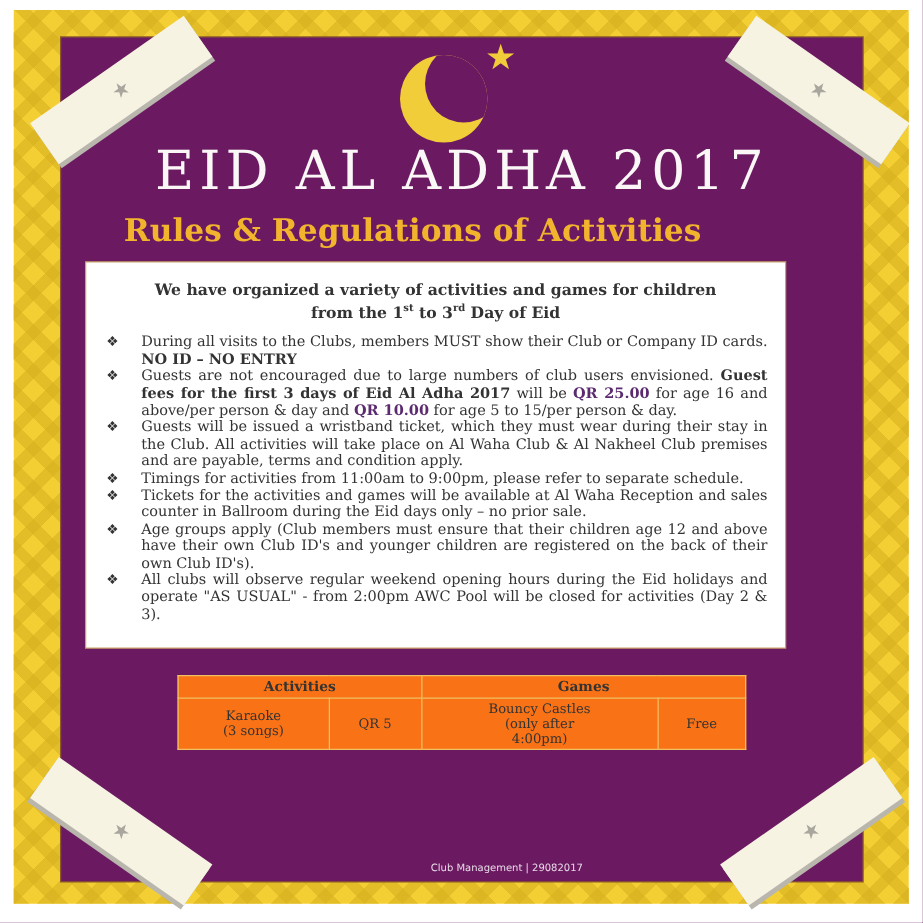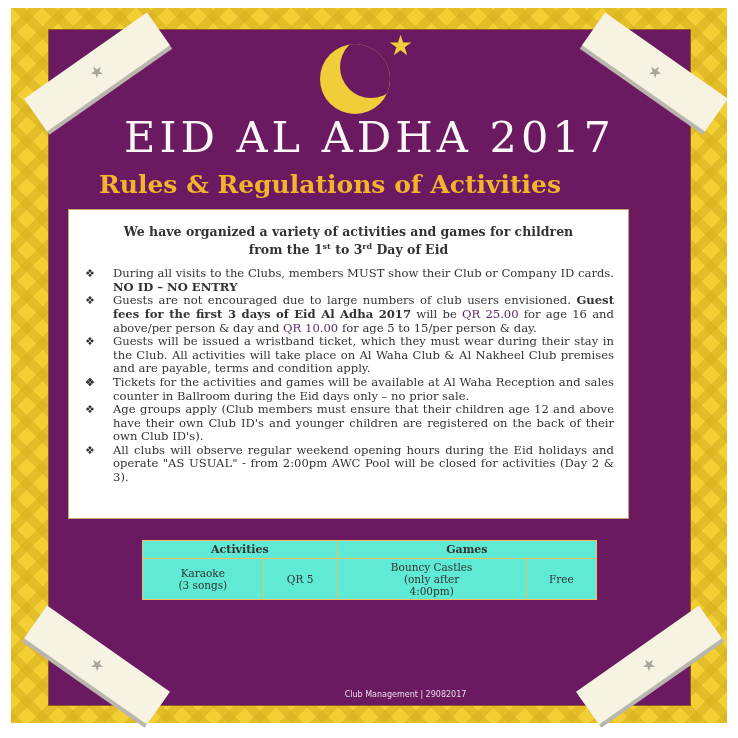--- a/index.html
+++ b/index.html
@@ -26,22 +26,22 @@
   .moon-star { position:absolute; left:388px; top:32px; color:#f2cd3a; font-size:28px; line-height:1; }
   .title { position:absolute; left:49px; top:112px; width:641px; text-align:center; color:#fbf7f7; font-family:"DejaVu Serif", serif; font-size:43px; letter-spacing:4px; }
   .subtitle { position:absolute; left:49px; top:170px; width:562px; text-align:center; color:#f2b42c; font-family:"DejaVu Serif", serif; font-weight:bold; font-size:25px; }
   .rules-box { position:absolute; left:69px; top:210px; width:559px; height:308px; background:#ffffff; box-shadow:0 0 0 1px #c8a36a; box-sizing:border-box; padding:14px 14px 0 14px; color:#333; }
   .intro { text-align:center; font-size:12.5px; font-weight:bold; color:#333; line-height:15px; margin:0 0 10px 0; }
   .intro sup { font-size:8px; }
   .rules { list-style:none; margin:0; padding:0; font-size:11.6px; line-height:13.6px; text-align:justify; }
   .rules li { position:relative; padding-left:30px; }
   .rules li .bullet { position:absolute; left:2px; top:0; font-size:11px; }
   .bold { font-weight:bold; }
-  .hl { color:#5b2a6f; font-weight:normal; }
-  .schedule { position:absolute; left:142px; top:540px; width:455px; border-collapse:collapse; background:#5eead4; font-size:10.5px; color:#333; }
+  .hl { color:#5b2a6f; font-weight:bold; }
+  .schedule { position:absolute; left:142px; top:540px; width:455px; border-collapse:collapse; background:#f97316; font-size:10.5px; color:#333; }
   .schedule td, .schedule th { border:1px solid #f0c060; text-align:center; padding:1px 4px; line-height:12px; }
   .schedule th { font-weight:bold; font-size:11px; height:15px; }
   .schedule td { height:30px; }
   .footer { position:absolute; left:49px; top:690px; width:641px; text-align:center; color:#e8d9e6; font-size:8px; font-family:"DejaVu Sans", sans-serif;padding-left:36px; }
 </style>
 </head>
 <body>
 
 <div class="frame"></div>
 <div class="panel"></div>
@@ -67,21 +67,21 @@
 
 <div class="rules-box">
   <p class="intro">
     <span>We have organized a variety of activities and games for children</span><br>
     <span>from the 1</span><sup>st</sup><span> to 3</span><sup>rd</sup><span> Day of Eid</span>
   </p>
   <ul class="rules">
     <li><span class="bullet">❖</span><span>During all visits to the Clubs, members MUST show their Club or Company ID cards. </span><span class="bold">NO ID – NO ENTRY</span></li>
     <li><span class="bullet">❖</span><span>Guests are not encouraged due to large numbers of club users envisioned. </span><span class="bold">Guest fees for the first 3 days of Eid Al Adha 2017</span><span> will be </span><span class="hl">QR 25.00</span><span> for age 16 and above/per person &amp; day and </span><span class="hl">QR 10.00</span><span> for age 5 to 15/per person &amp; day.</span></li>
     <li><span class="bullet">❖</span><span>Guests will be issued a wristband ticket, which they must wear during their stay in the Club. All activities will take place on Al Waha Club &amp; Al Nakheel Club premises and are payable, terms and condition apply.</span></li>
-    <li><span class="bullet">❖</span></li>
+    <li><span class="bullet">❖</span><span>Timings for activities from 11:00am to 9:00pm, please refer to separate schedule.</span></li>
     <li><span class="bullet">❖</span><span>Tickets for the activities and games will be available at Al Waha Reception and sales counter in Ballroom during the Eid days only – no prior sale.</span></li>
     <li><span class="bullet">❖</span><span>Age groups apply (Club members must ensure that their children age 12 and above have their own Club ID's and younger children are registered on the back of their own Club ID's).</span></li>
     <li><span class="bullet">❖</span><span>All clubs will observe regular weekend opening hours during the Eid holidays and operate "AS USUAL" - from 2:00pm AWC Pool will be closed for activities (Day 2 &amp; 3).</span></li>
   </ul>
 </div>
 
 <table class="schedule">
   <tbody>
       <tr>
     <th colspan="2">Activities</th>

